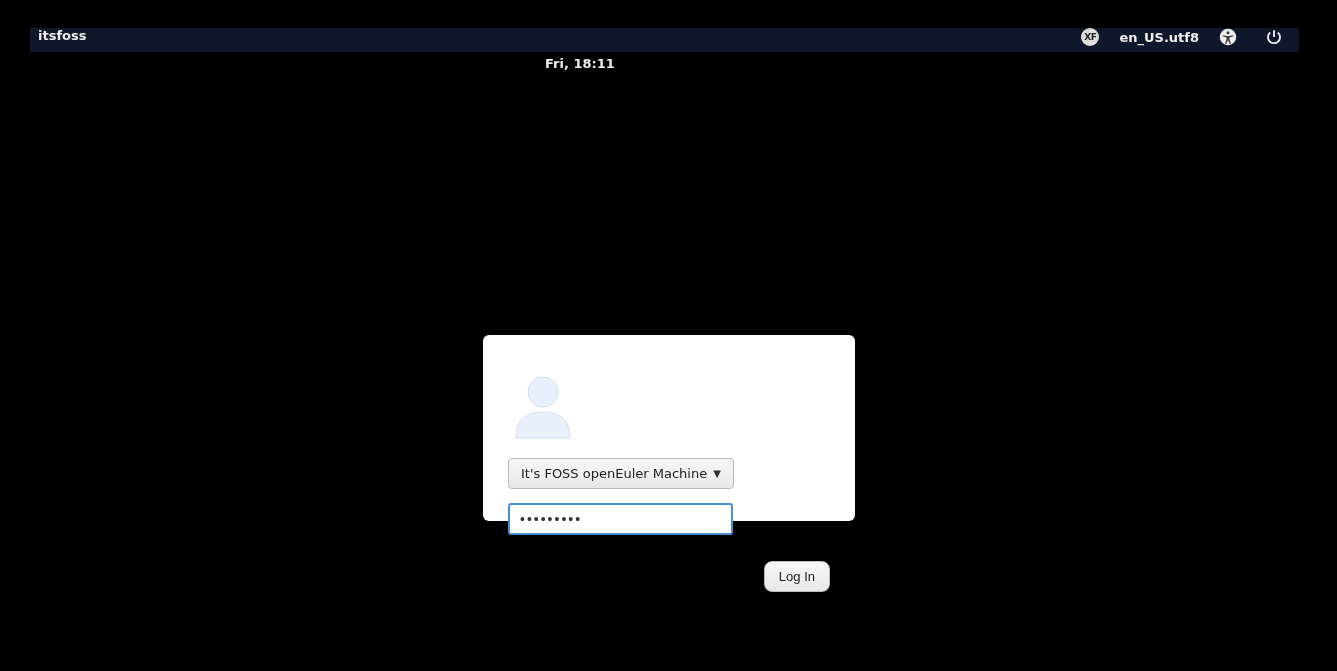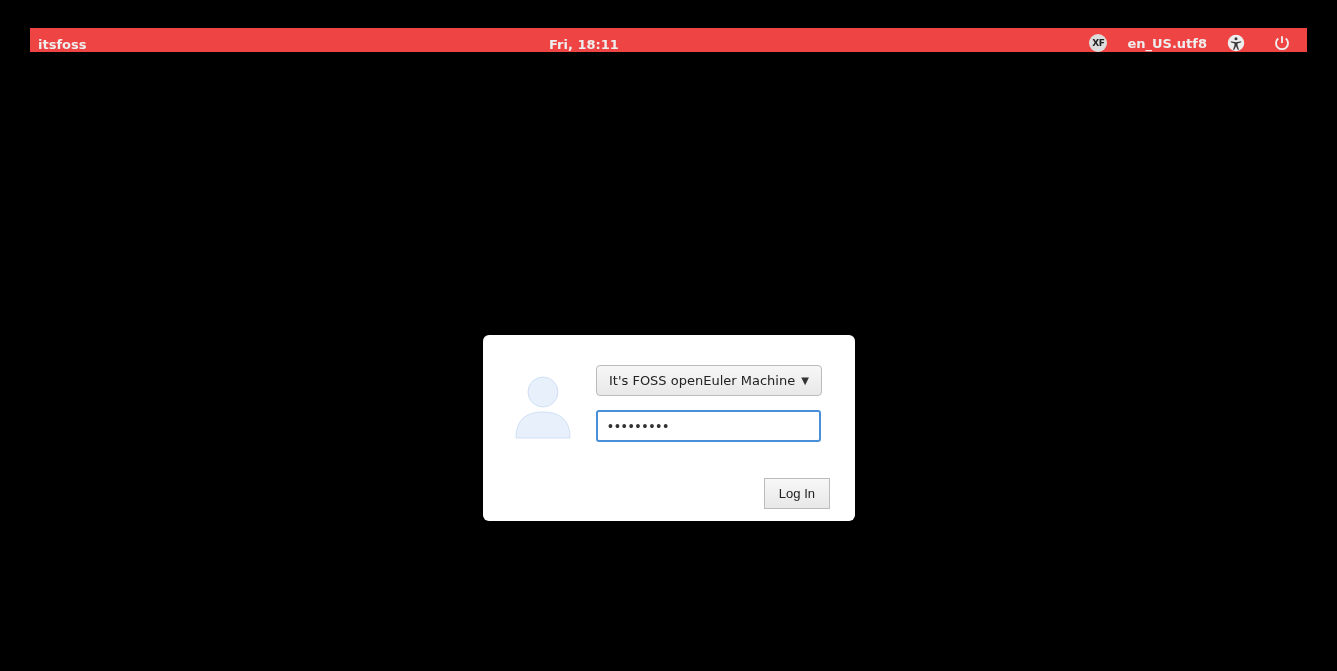--- a/index.html
+++ b/index.html
@@ -12,25 +12,25 @@
       height: 671px;
       background: #000;
       font-family: "DejaVu Sans", "Liberation Sans", sans-serif;
       overflow: hidden;
       position: relative;
     }
     .topbar {
       position: absolute;
       top: 28px;
       left: 30px;
-      right: 30px;
+      right: 38px;
       height: 24px;
-      background: #ef4444;
+      background: #0f172a;
       display: flex;
-      align-items: flex-end;
+      align-items: flex-start;
       color: #eee;
       font-size: 13px;
       font-weight: bold;
       padding: 0 8px;
     }
     .topbar-left {
       flex: 0 0 auto;
     }
     .topbar-center {
       flex: 1;
@@ -68,20 +68,21 @@
       position: absolute;
       top: 335px;
       left: 483px;
       width: 372px;
       height: 186px;
       background: #fff;
       border-radius: 6px;
       box-shadow: 0 2px 8px rgba(0,0,0,0.3);
       padding: 30px 25px 22px 25px;
       display: flex;
+      flex-direction: column;
       gap: 18px;
     }
     .avatar {
       width: 70px;
       height: 70px;
       flex: 0 0 70px;
       margin-top: 5px;
     }
     .login-controls {
       flex: 1;
@@ -110,26 +111,26 @@
       color: #333;
       font-size: 14px;
       padding: 6px 10px;
       outline: none;
       letter-spacing: 2px;
     }
     .login-button {
       align-self: flex-end;
       background: linear-gradient(to bottom, #f7f7f7, #e8e8e8);
       border: 1px solid #bbb;
-      border-radius: 0;
+      border-radius: 8px;
       padding: 7px 14px;
       font-size: 13px;
       color: #222;
       cursor: pointer;
-      margin-top: 22px;
+      margin-top: 12px;
     }
     .dropdown-arrow {
       font-size: 10px;
       color: #333;
     }
   </style>
 </head>
 <body>
 
 <div class="topbar">

